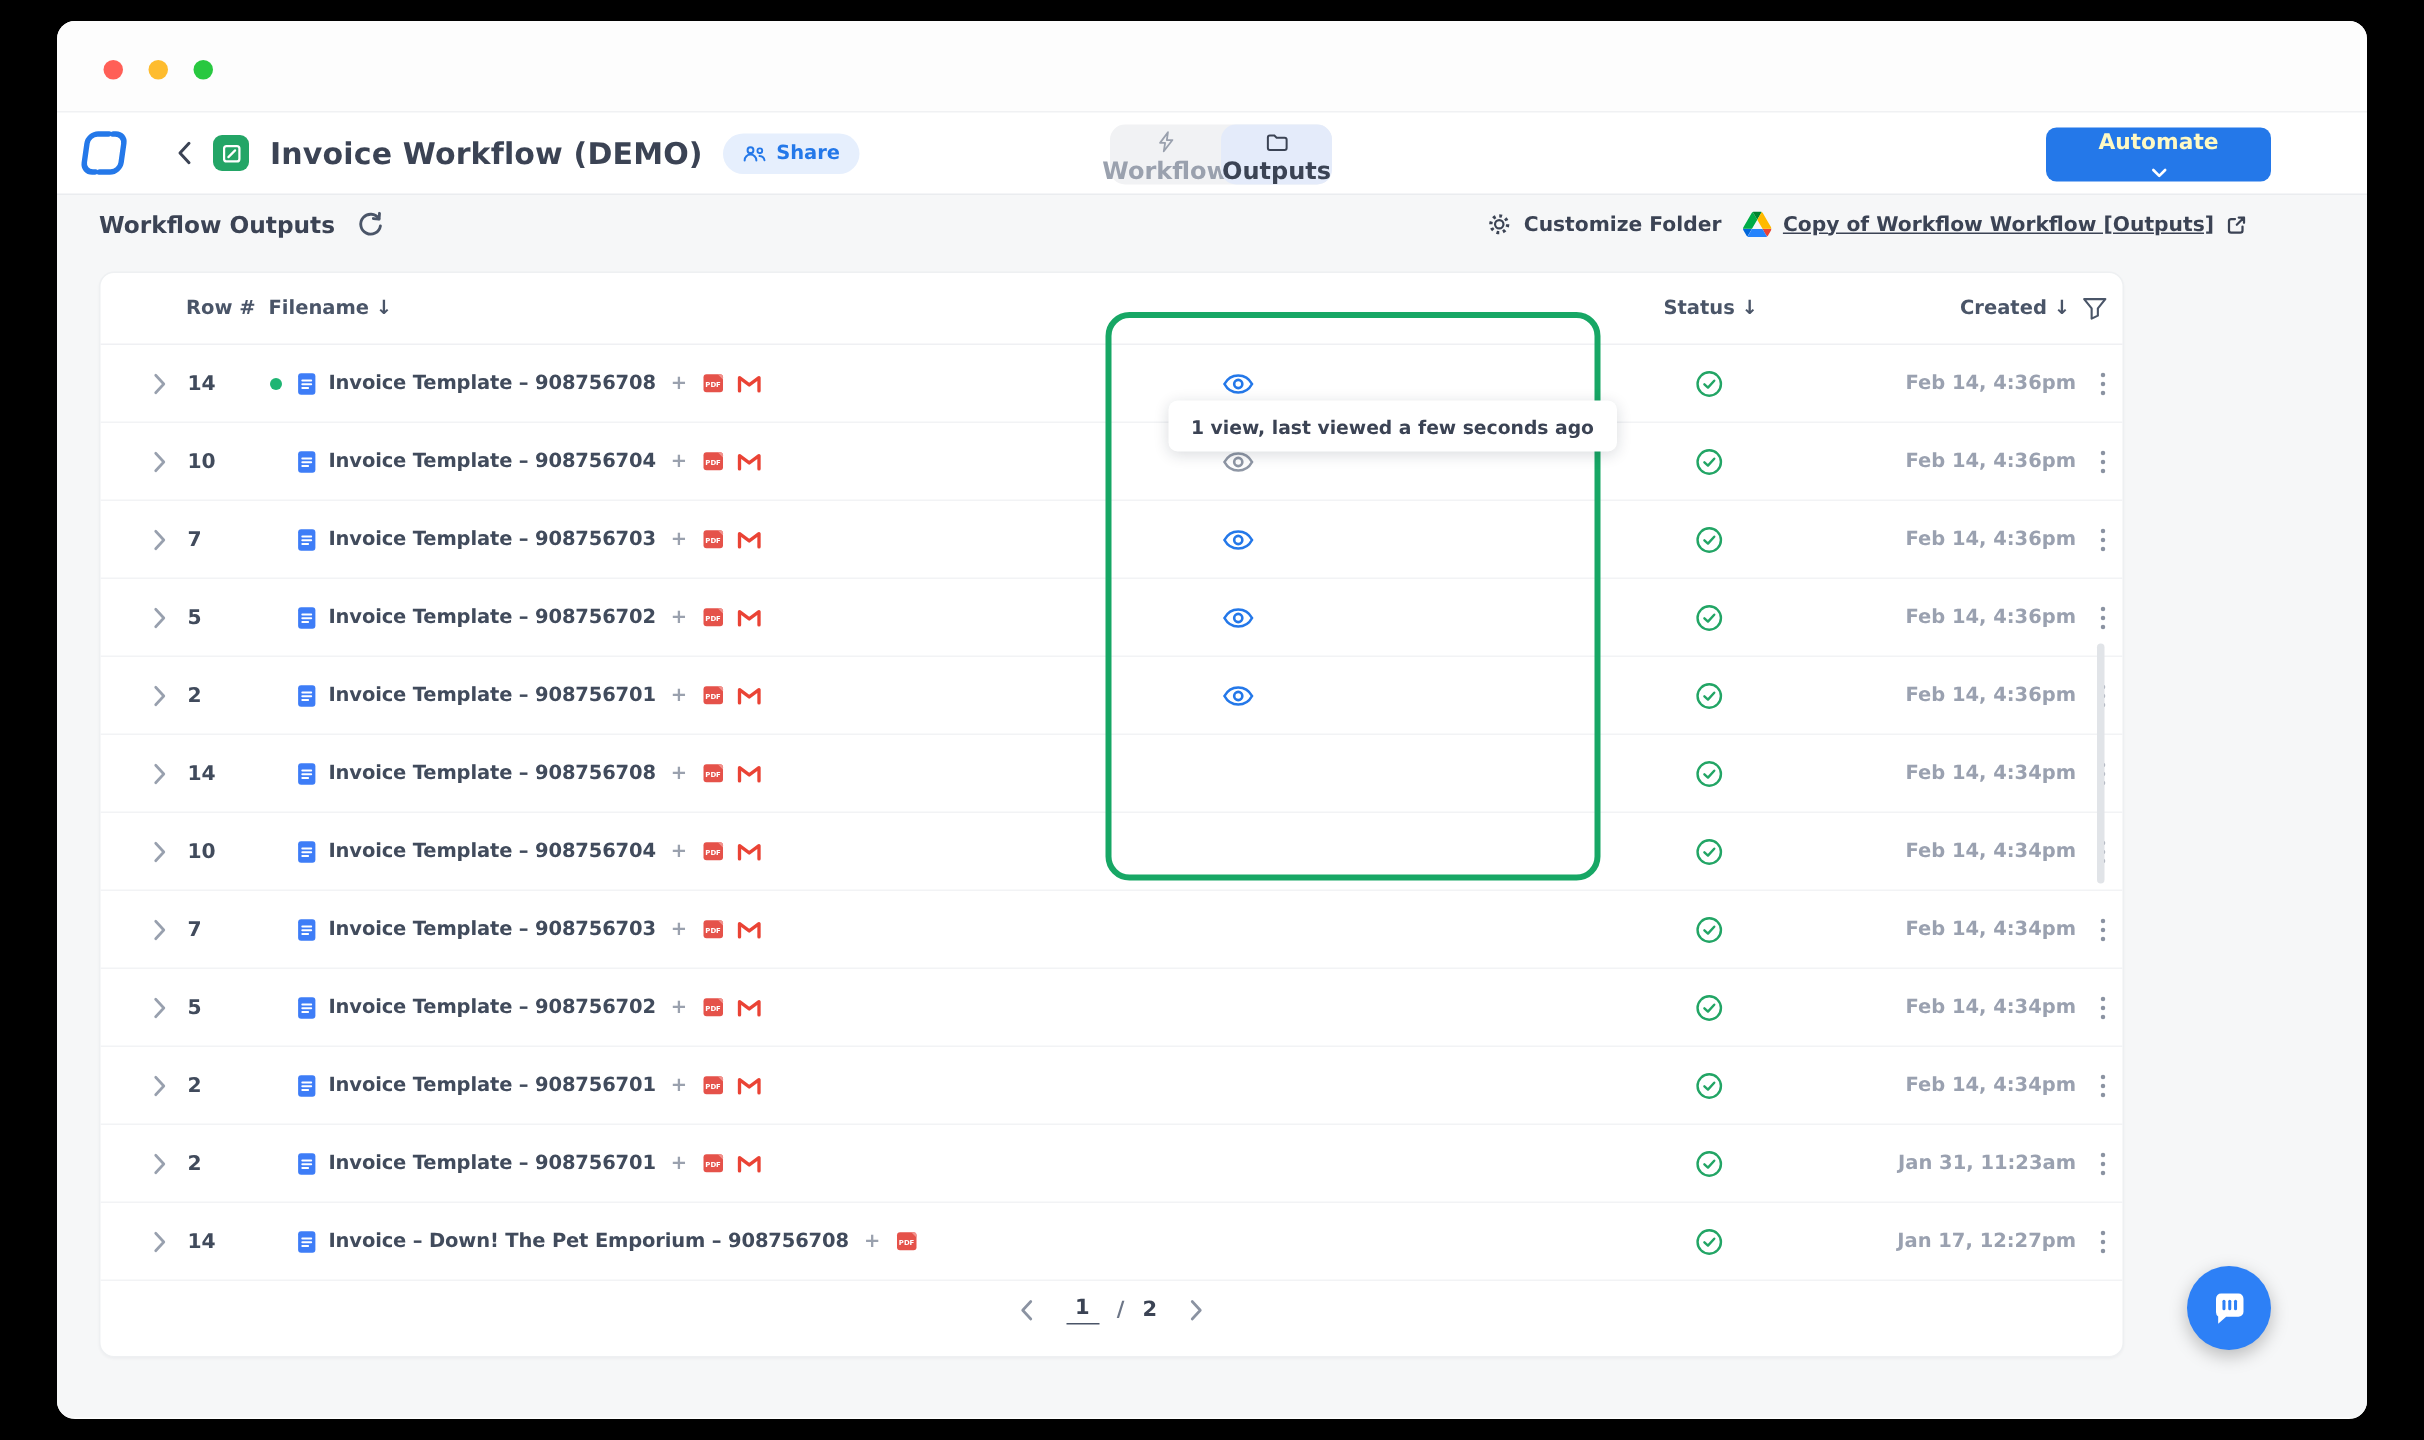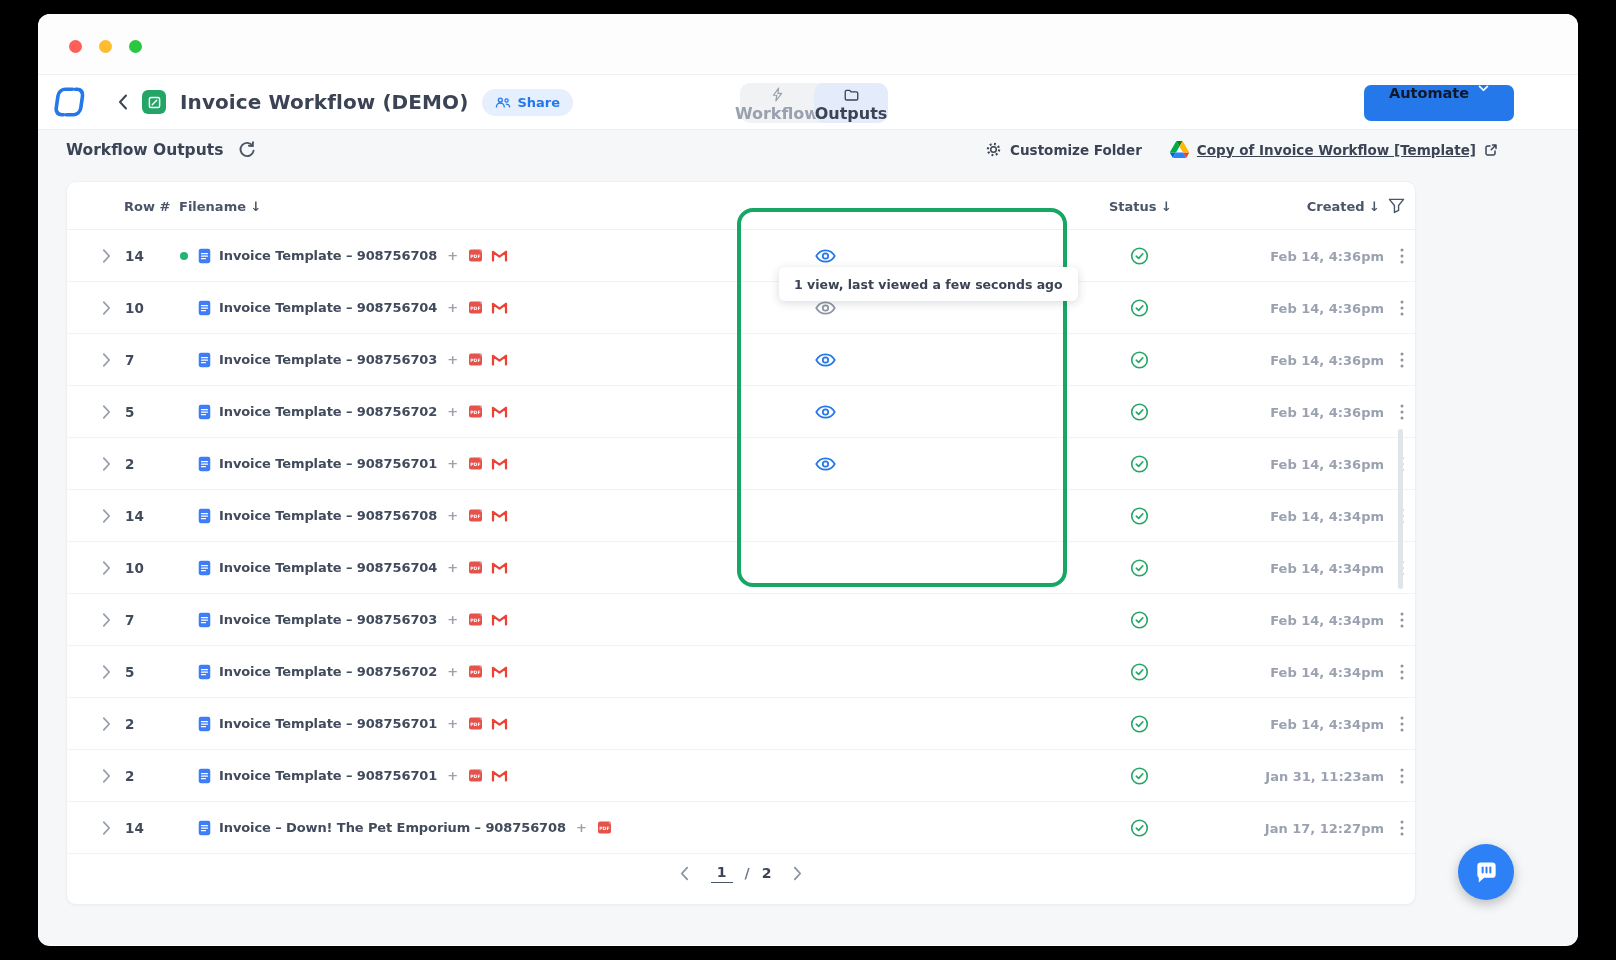--- a/index.html
+++ b/index.html
@@ -18,37 +18,37 @@
   .app-header { position:relative; height:55px; border-bottom:1px solid #eaecef; display:flex; align-items:center; }
   .logo-cell { width:62px; height:100%; display:flex; align-items:center; justify-content:center; flex:0 0 62px; }
   .hdr-left { display:flex; align-items:center; margin-left:18px; gap:14px; }
   .back-btn { color:#3b4354; display:flex; align-items:center; cursor:pointer; }
   .wf-type-icon { width:24px; height:24px; border-radius:6px; background:#23a566; display:flex; align-items:center; justify-content:center; }
   .wf-title { font-size:20px; font-weight:700; color:#3b4354; letter-spacing:.1px; white-space:nowrap; }
   .share-pill { height:27px; padding:0 13px; border-radius:14px; background:#e6effd; color:#2478e9; display:flex; align-items:center; gap:6px; font-size:13px; font-weight:700; cursor:pointer; }
   .tabs { position:absolute; left:702px; top:8px; height:40px; background:#f1f2f4; border-radius:10px; display:flex; }
   .tab { width:74px; border-radius:10px; display:flex; flex-direction:column; align-items:center; justify-content:flex-end; gap:2px; font-size:16px; font-weight:600; color:#9aa1ae; cursor:pointer; }
   .tab.active { background:#e4ebfa; color:#3b4354; }
-  .automate-btn { position:absolute; right:64px; top:10px; width:150px; height:36px; background:#2478e9; border:none; border-radius:7px; color:#0f172a; font-size:14.5px; font-weight:700; font-family:inherit; display:flex; justify-content:center; gap:9px; cursor:pointer; }
+  .automate-btn { position:absolute; right:64px; top:10px; width:150px; height:36px; background:#2478e9; border:none; border-radius:7px; color:#fef9c3; font-size:14.5px; font-weight:700; font-family:inherit; display:flex; align-items:center; justify-content:center; gap:9px; cursor:pointer;flex-direction:column; }
 
   
   .body-row { display:flex; height:815px; }
   .sidebar { position:relative; width:62px; flex:0 0 62px; background:#fff; border-right:1px solid #eaecef; }
   .side-item { position:relative; width:100%; height:50px; display:flex; align-items:center; justify-content:center; color:#4a5568; cursor:pointer; }
   .side-item.active { background:#f1f2f4; }
   .side-item.active::before { content:""; position:absolute; left:0; top:0; bottom:0; width:3.5px; background:#2478e9; }
   .side-item.first { margin-top:19px; }
   .side-gear { position:absolute; left:0; top:682px; width:62px; display:flex; justify-content:center; color:#3b4354; cursor:pointer; }
   .version { position:absolute; left:0; top:738px; width:62px; text-align:center; font-size:11px; color:#a8afbb; line-height:15px; }
 
   .main { position:relative; flex:1; background:#f6f7f8; }
   .toolbar-left { position:absolute; left:28px; top:11px; display:flex; align-items:center; gap:15px; }
   .wo-heading { font-size:15.5px; font-weight:700; color:#3b4354; }
   .refresh-btn { color:#4a5568; display:flex; cursor:pointer; }
-  .toolbar-right { position:absolute; right:80px; top:11px; display:flex; align-items:flex-end; gap:14px; }
+  .toolbar-right { position:absolute; right:80px; top:11px; display:flex; align-items:flex-end; gap:0; }
   .cust-folder { display:flex; align-items:center; gap:8px; color:#3b4354; font-size:13.5px; font-weight:600; cursor:pointer; margin-right:14px; }
   .drive-link { display:flex; align-items:center; gap:8px; cursor:pointer; }
   .drive-link .lnk { font-size:13.5px; font-weight:700; color:#3b4354; text-decoration:underline; white-space:nowrap; }
   .ext-icon { color:#3b4354; display:flex; }
 
   
   .card { position:absolute; left:28px; top:51px; width:1350px; height:724px; background:#fff; border:1px solid #eef0f2; border-radius:10px; box-shadow:0 1px 2px rgba(16,24,40,.04); }
   .thead { position:relative; height:48px; border-bottom:1px solid #eff0f3; font-size:13px; font-weight:700; color:#4a5568; }
   .thead span { position:absolute; top:50%; transform:translateY(-50%); white-space:nowrap; }
   .th-row { left:57px; }
@@ -176,21 +176,21 @@
           </span>
           <span class="drive-link">
             <svg viewBox="0 0 87.3 78" width="19" height="17">
               <path d="m6.6 66.85 3.85 6.65c.8 1.4 1.95 2.5 3.3 3.3l13.75-23.8h-27.5c0 1.55.4 3.1 1.2 4.5z" fill="#0066da"></path>
               <path d="m43.65 25-13.75-23.8c-1.35.8-2.5 1.9-3.3 3.3l-25.4 44a9.06 9.06 0 0 0 -1.2 4.5h27.5z" fill="#00ac47"></path>
               <path d="m73.55 76.8c1.35-.8 2.5-1.9 3.3-3.3l1.6-2.75 7.65-13.25c.8-1.4 1.2-2.95 1.2-4.5h-27.5l5.85 11.5z" fill="#ea4335"></path>
               <path d="m43.65 25 13.75-23.8c-1.35-.8-2.9-1.2-4.5-1.2h-18.5c-1.6 0-3.15.45-4.5 1.2z" fill="#00832d"></path>
               <path d="m59.8 53.3h-32.3l-13.75 23.8c1.35.8 2.9 1.2 4.5 1.2h50.8c1.6 0 3.15-.45 4.5-1.2z" fill="#2684fc"></path>
               <path d="m73.4 26.5-12.7-22c-.8-1.4-1.95-2.5-3.3-3.3l-13.75 23.8 16.15 27.95h27.45c0-1.55-.4-3.1-1.2-4.5z" fill="#ffba00"></path>
             </svg>
-            <span class="lnk">Copy of Invoice Workflow [Template]</span>
+            <span class="lnk">Copy of Workflow Workflow [Outputs]</span>
             <span class="ext-icon">
               <svg viewBox="0 0 14 14" width="14" height="14">
                   <path d="M6 3 H3.4 A1.4 1.4 0 0 0 2 4.4 V10.6 A1.4 1.4 0 0 0 3.4 12 H9.6 A1.4 1.4 0 0 0 11 10.6 V8" fill="none" stroke="currentColor" stroke-width="1.5" stroke-linecap="round"></path>
                   <path d="M8.5 2 H12 V5.5 M12 2 L7.2 6.8" fill="none" stroke="currentColor" stroke-width="1.5" stroke-linecap="round" stroke-linejoin="round"></path>
                 </svg>
             </span>
           </span>
         </div>
 
         <div class="card">

